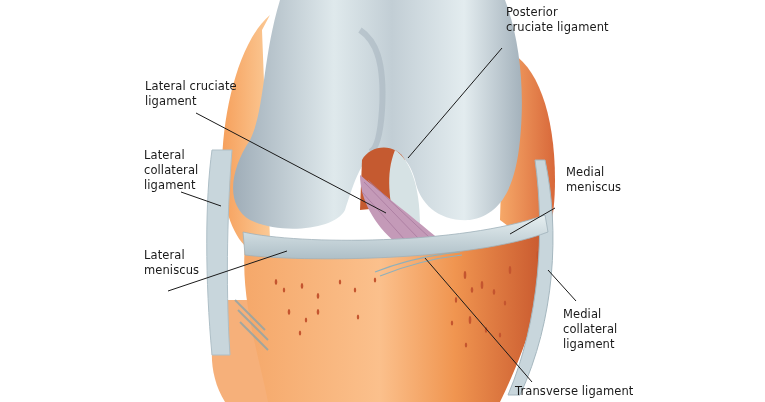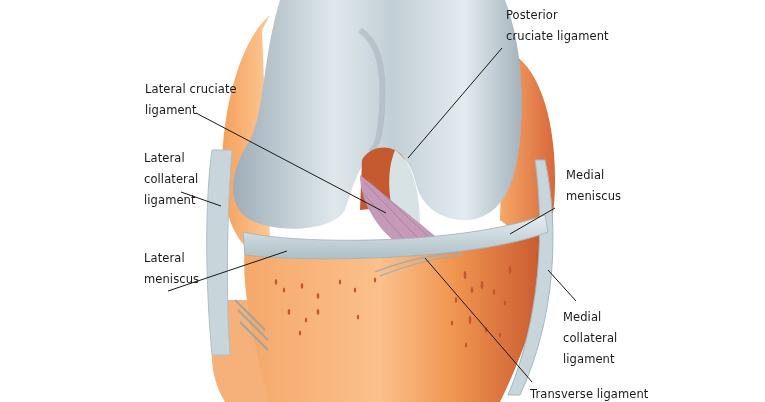--- a/index.html
+++ b/index.html
@@ -1,18 +1,18 @@
 <!DOCTYPE html>
 <html><head>
 <meta charset="utf-8">
 <style>
   html,body{margin:0;padding:0;background:#ffffff;}
   body{width:765px;height:402px;position:relative;overflow:hidden;font-family:"DejaVu Sans","Liberation Sans",sans-serif;}
   svg.art{position:absolute;left:0;top:0;}
-  .label{position:absolute;font-size:11.5px;line-height:21px;color:#1a1a1a;white-space:pre-line;letter-spacing:0.1px;}
+  .label{position:absolute;font-size:11.5px;line-height:15px;color:#1a1a1a;white-space:pre-line;letter-spacing:0.1px;}
 </style>
 </head>
 <body>
 
 <svg class="art" width="765" height="402" viewBox="0 0 765 402">
   <defs>
     <linearGradient id="femurG" x1="0" y1="0" x2="1" y2="0">
       <stop offset="0" stop-color="#9fadb8"></stop>
       <stop offset="0.35" stop-color="#dfe9ec"></stop>
       <stop offset="0.55" stop-color="#c2ced5"></stop>
@@ -125,13 +125,13 @@
 <div class="label" style="left:144px;top:148px;">Lateral
 collateral
 ligament</div>
 <div class="label" style="left:566px;top:165px;">Medial
 meniscus</div>
 <div class="label" style="left:144px;top:248px;">Lateral
 meniscus</div>
 <div class="label" style="left:563px;top:307px;">Medial
 collateral
 ligament</div>
-<div class="label" style="left:515px;top:384px;margin-left:15px;">Transverse ligament</div>
+<div class="label" style="left:515px;top:384px;">Transverse ligament</div>
 
 </body></html>

